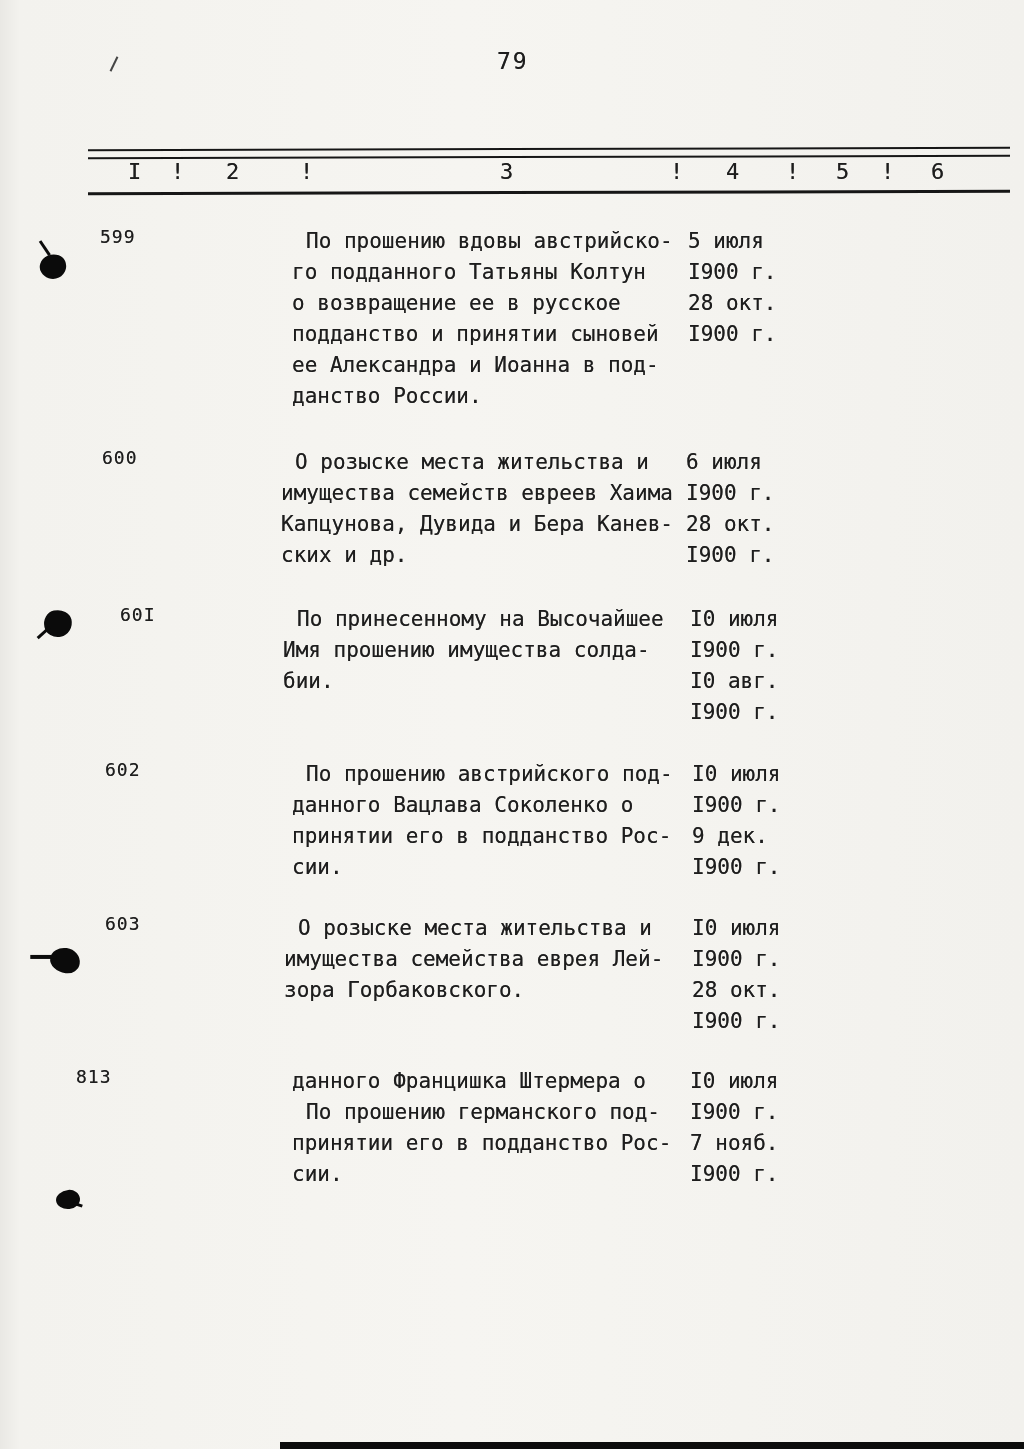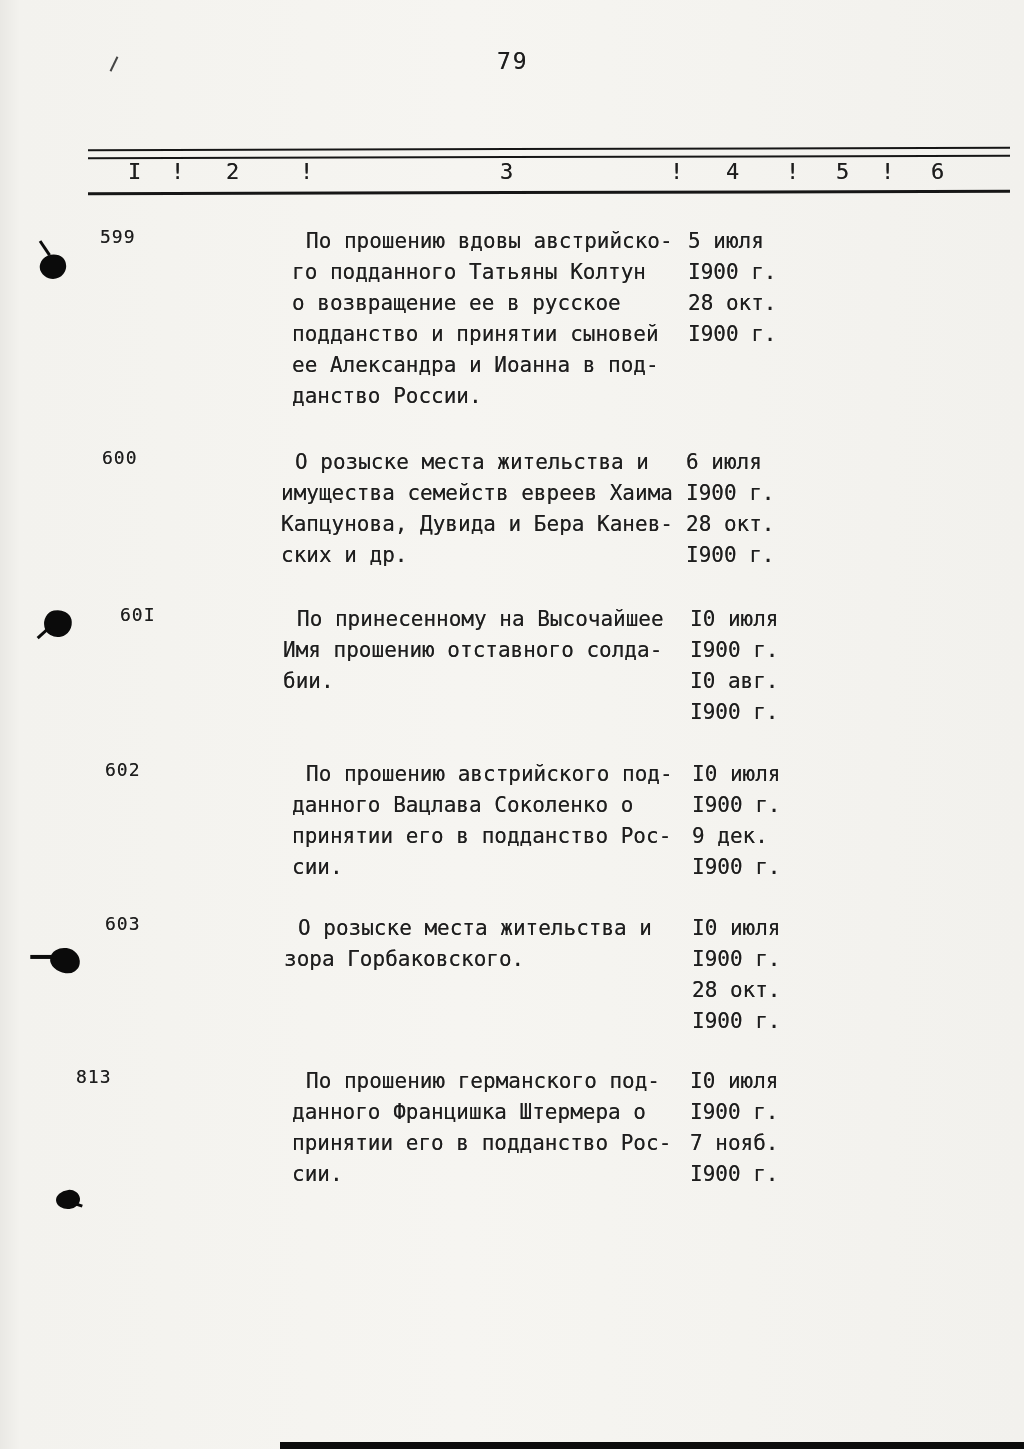--- a/index.html
+++ b/index.html
@@ -147,30 +147,30 @@
   <div class="rule r3"></div>
 
   <div>
       <div class="entry-num" style="top: 226px; left: 100px;">599</div>
       <div class="desc" style="top: 226px; left: 292px;"><div class="line first">По прошению вдовы австрийско-</div><div class="line">го подданного Татьяны Колтун</div><div class="line">о возвращение ее в русское</div><div class="line">подданство и принятии сыновей</div><div class="line">ее Александра и Иоанна в под-</div><div class="line">данство России.</div></div>
       <div class="dates" style="top: 226px; left: 688px;"><div class="line">5 июля</div><div class="line">I900 г.</div><div class="line">28 окт.</div><div class="line">I900 г.</div></div>
       <div class="entry-num" style="top: 447px; left: 102px;">600</div>
       <div class="desc" style="top: 447px; left: 281px;"><div class="line first">О розыске места жительства и</div><div class="line">имущества семейств евреев Хаима</div><div class="line">Капцунова, Дувида и Бера Канев-</div><div class="line">ских и др.</div></div>
       <div class="dates" style="top: 447px; left: 686px;"><div class="line">6 июля</div><div class="line">I900 г.</div><div class="line">28 окт.</div><div class="line">I900 г.</div></div>
       <div class="entry-num" style="top: 604px; left: 105px; margin-left: 15px;">60I</div>
-      <div class="desc" style="top: 604px; left: 283px;"><div class="line first">По принесенному на Высочайшее</div><div class="line">Имя прошению отставного солда-</div><div class="line">бии.</div></div>
+      <div class="desc" style="top: 604px; left: 283px;"><div class="line first">По принесенному на Высочайшее</div><div class="line">Имя прошению имущества солда-</div><div class="line">бии.</div></div>
       <div class="dates" style="top: 604px; left: 690px;"><div class="line">I0 июля</div><div class="line">I900 г.</div><div class="line">I0 авг.</div><div class="line">I900 г.</div></div>
       <div class="entry-num" style="top: 759px; left: 105px;">602</div>
       <div class="desc" style="top: 759px; left: 292px;"><div class="line first">По прошению австрийского под-</div><div class="line">данного Вацлава Соколенко о</div><div class="line">принятии его в подданство Рос-</div><div class="line">сии.</div></div>
       <div class="dates" style="top: 759px; left: 692px;"><div class="line">I0 июля</div><div class="line">I900 г.</div><div class="line">9 дек.</div><div class="line">I900 г.</div></div>
       <div class="entry-num" style="top: 913px; left: 105px;">603</div>
-      <div class="desc" style="top: 913px; left: 284px;"><div class="line first">О розыске места жительства и</div><div class="line">зора Горбаковского.</div></div>
+      <div class="desc" style="top: 913px; left: 284px;"><div class="line first">О розыске места жительства и</div><div class="line">имущества семейства еврея Лей-</div><div class="line">зора Горбаковского.</div></div>
       <div class="dates" style="top: 913px; left: 692px;"><div class="line">I0 июля</div><div class="line">I900 г.</div><div class="line">28 окт.</div><div class="line">I900 г.</div></div>
       <div class="entry-num" style="top: 1066px; left: 76px;">813</div>
-      <div class="desc" style="top: 1066px; left: 292px;"><div class="line first">По прошению германского под-</div><div class="line">данного Францишка Штермера о</div><div class="line">принятии его в подданство Рос-</div><div class="line">сии.</div></div>
+      <div class="desc" style="top: 1066px; left: 292px;"><div class="line">данного Францишка Штермера о</div><div class="line first">По прошению германского под-</div><div class="line">принятии его в подданство Рос-</div><div class="line">сии.</div></div>
       <div class="dates" style="top: 1066px; left: 690px;"><div class="line">I0 июля</div><div class="line">I900 г.</div><div class="line">7 нояб.</div><div class="line">I900 г.</div></div>
     </div>
 
   <div class="blob b1"></div>
   <div class="blob b2"></div>
   <div class="blob b3"></div>
   <div class="blob b4"></div>
 
   <div class="scan-edge-bottom"></div>
 </div>

